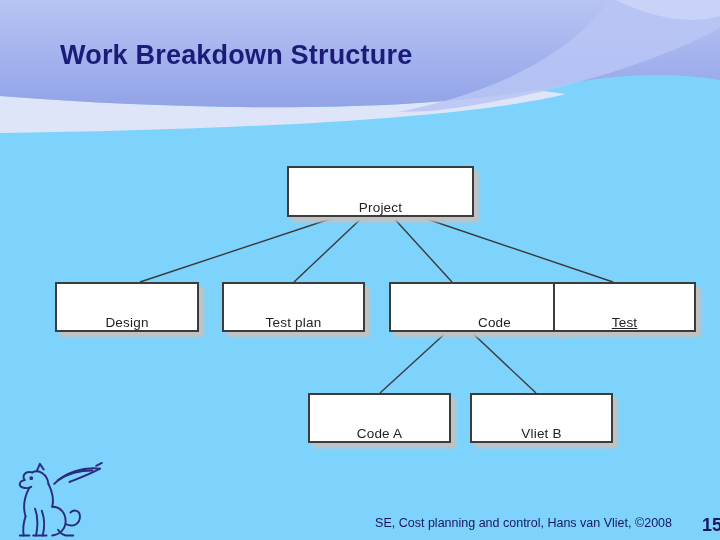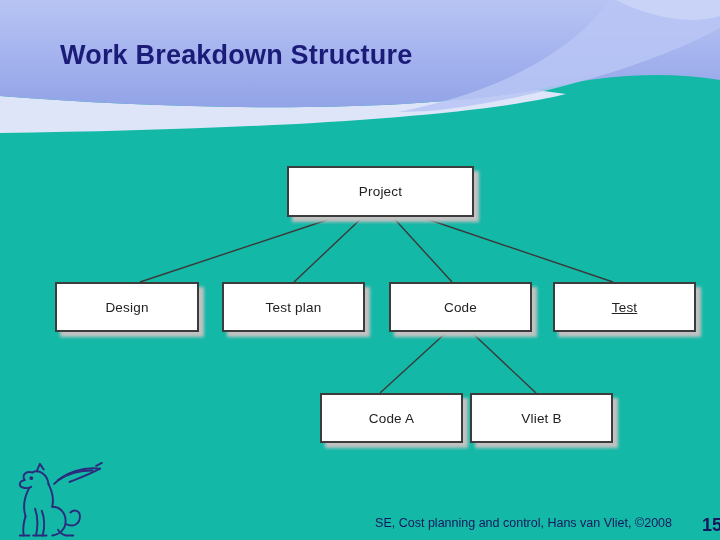--- a/index.html
+++ b/index.html
@@ -1,36 +1,36 @@
 <!DOCTYPE html>
 <html><head>
 <meta charset="utf-8">
 <style>
   html,body{margin:0;padding:0;}
   body{width:720px;height:540px;overflow:hidden;background:#ffffff;
        font-family:"Liberation Sans",sans-serif;}
-  .slide{position:relative;width:720px;height:540px;background:#14b8a6;overflow:hidden;}
+  .slide{position:relative;width:720px;height:540px;background:#7dd3fc;overflow:hidden;}
 
   .header-art{position:absolute;left:0;top:0;width:720px;height:160px;pointer-events:none;}
 
   .slide-title{position:absolute;left:60px;top:40px;width:560px;
                font-size:27px;font-weight:bold;color:#1b1b78;letter-spacing:0.2px;}
 
   .edge-layer{position:absolute;left:0;top:0;width:720px;height:540px;pointer-events:none;}
 
   .wbs-box{position:absolute;background:#ffffff;border:2px solid #3c3c3c;
            box-shadow:5px 5px 3px #c2c2c2;
-           display:flex;align-items:center;justify-content:center;
+           display:flex;align-items:flex-end;justify-content:center;
            font-size:13.5px;color:#222222;letter-spacing:0.2px;}
   .box-project {left:287px;top:166px;width:183px;height:47px;}
   .box-design  {left:55px; top:282px;width:140px;height:46px;}
   .box-testplan{left:222px;top:282px;width:139px;height:46px;}
-  .box-code    {left:389px;top:282px;width:139px;height:46px;}
+  .box-code    {left:389px;top:282px;width:139px;height:46px;padding-left:34px;}
   .box-test    {left:553px;top:282px;width:139px;height:46px;text-decoration:underline;}
-  .box-codea   {left:320px;top:393px;width:139px;height:46px;}
+  .box-codea   {left:308px;top:393px;width:139px;height:46px;}
   .box-codeb   {left:470px;top:393px;width:139px;height:46px;}
 
   .logo{position:absolute;left:10px;top:461px;width:96px;height:84px;}
 
   .footer{position:absolute;left:0;top:516px;width:720px;height:20px;margin-left:24px;}
   .footer-text{position:absolute;right:72px;top:0;font-size:12.5px;color:#17175e;}
   .page-number{position:absolute;right:22px;top:-1px;font-size:18px;font-weight:bold;color:#17175e;}
 </style>
 </head>
 <body>

